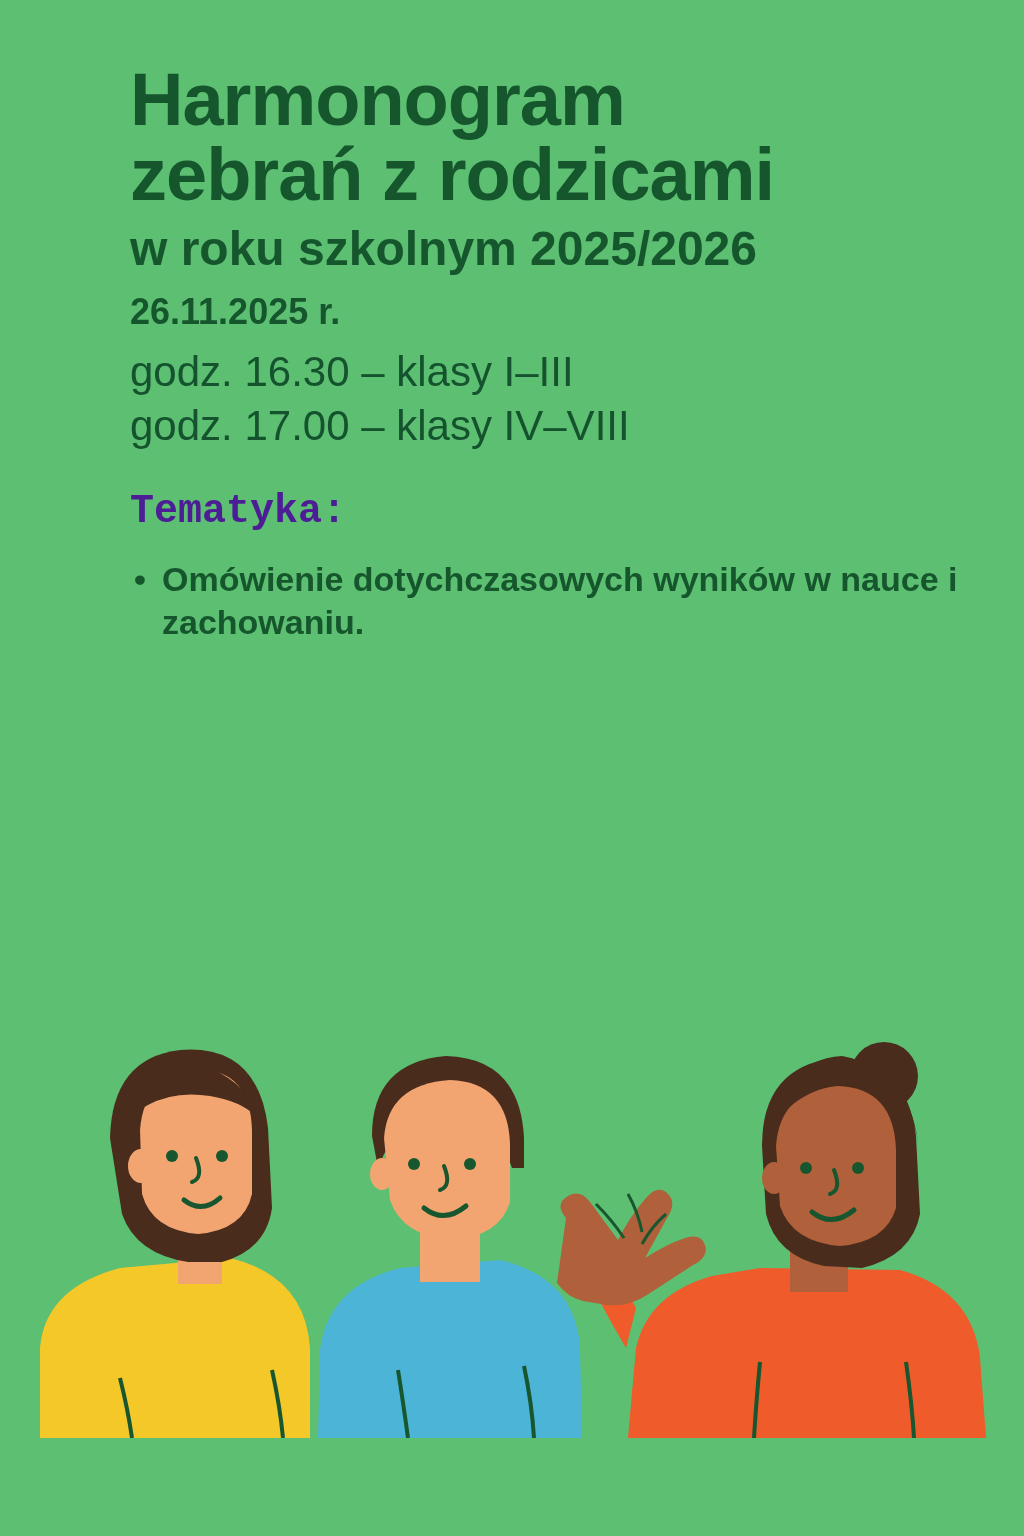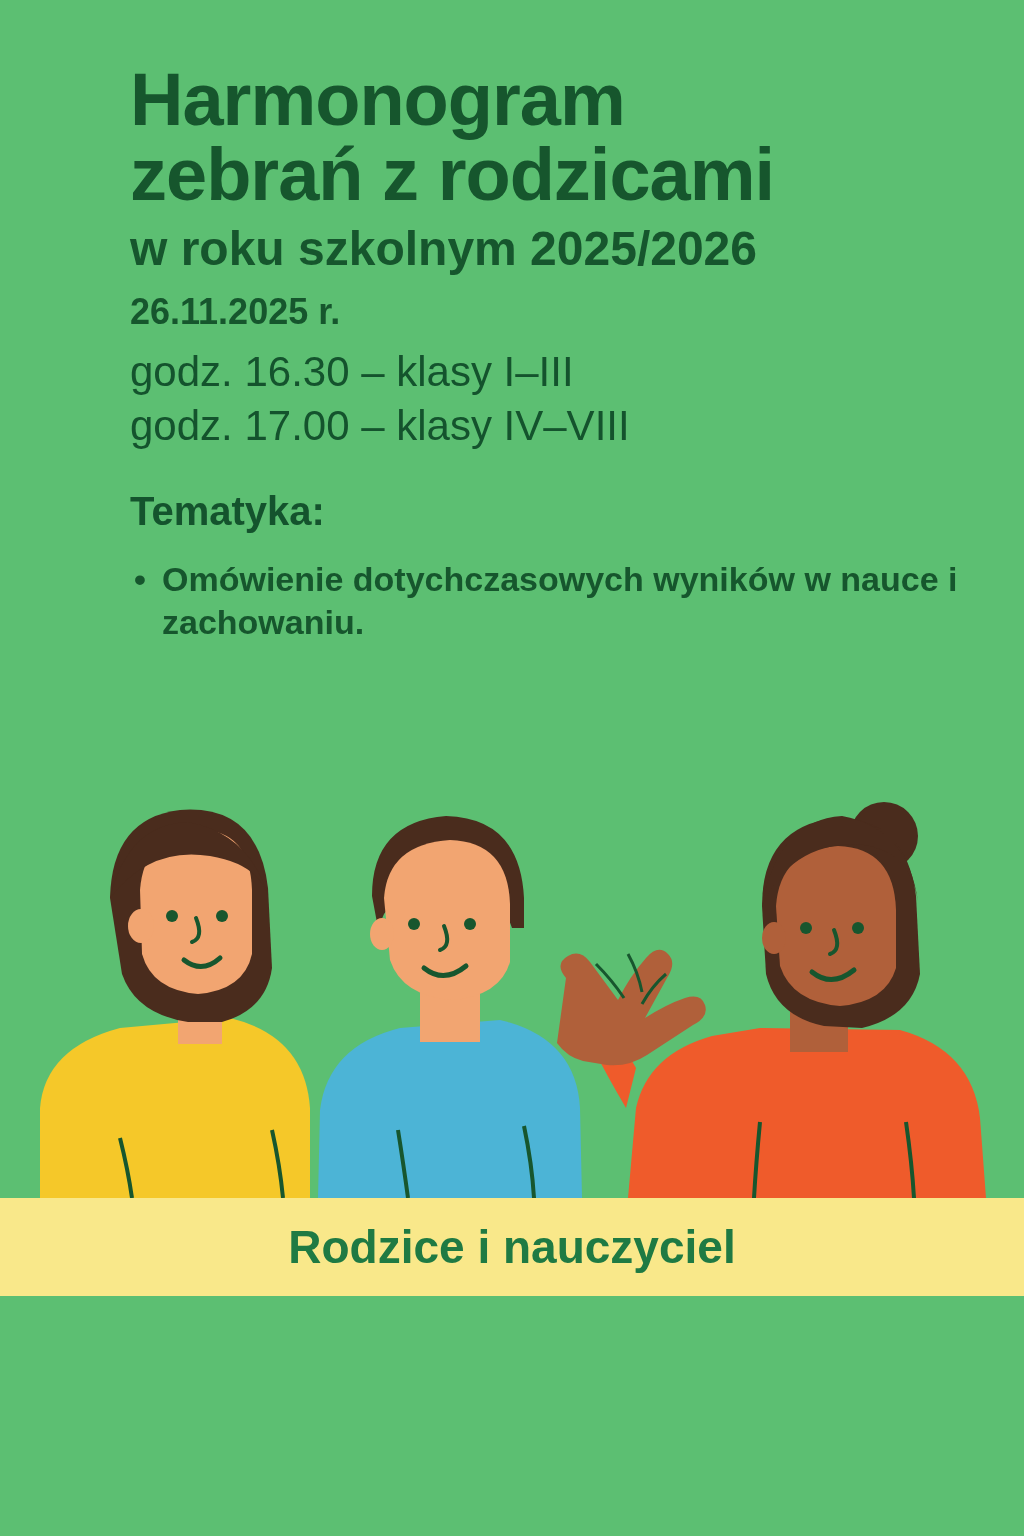--- a/index.html
+++ b/index.html
@@ -10,21 +10,21 @@
     width: 1024px;
     height: 1536px;
     overflow: hidden;
     background: #5cbf72;
     font-family: "Liberation Sans", sans-serif;
     position: relative;
   }
   .poster {
     position: relative;
     width: 1024px;
-    height: 1296px;
+    height: 1536px;
     background: #5cbf72;
     overflow: hidden;
   }
   .text-block {
     position: absolute;
     left: 130px;
     top: 62px;
     width: 860px;
     color: #17562e;
   }
@@ -63,21 +63,22 @@
   .hour-line {
     font-size: 42px;
     font-weight: normal;
     line-height: 1.28;
     color: #14532d;
   }
   .topics-heading {
     font-size: 40px;
     font-weight: bold;
     margin: 36px 0 0 0;
-    color: #14532d;
+    color: #4c1d95;
+    font-family: Liberation Mono, monospace;
   }
   .bullets {
     margin: 24px 0 0 0;
     padding: 0;
     list-style: none;
   }
   .bullets li {
     position: relative;
     font-size: 34px;
     font-weight: bold;
@@ -190,17 +191,14 @@
       <path d="M776 128 Q780 72 838 68 Q894 70 896 132 L896 190 Q886 224 840 228 Q792 224 780 188 Z" fill="#b0603a"></path>
       <ellipse cx="774" cy="160" rx="12" ry="16" fill="#b0603a"></ellipse>
       <circle cx="806" cy="150" r="6" fill="#17562e"></circle>
       <circle cx="858" cy="150" r="6" fill="#17562e"></circle>
       <path d="M834 152 q8 20 -4 24" fill="none" stroke="#17562e" stroke-width="4" stroke-linecap="round"></path>
       <path d="M812 194 q20 16 42 -2" fill="none" stroke="#17562e" stroke-width="5" stroke-linecap="round"></path>
       <path d="M762 128 Q790 66 856 66 Q910 70 918 124 Q908 50 842 38 Q778 42 762 128 Z" fill="#4a2c1d"></path>
     </g>
   </svg>
 
-  <div class="footer-band">
-    <span class="footer-text">Rodzice i nauczyciel</span>
-  </div>
 
 </div>
 
 </body></html>

